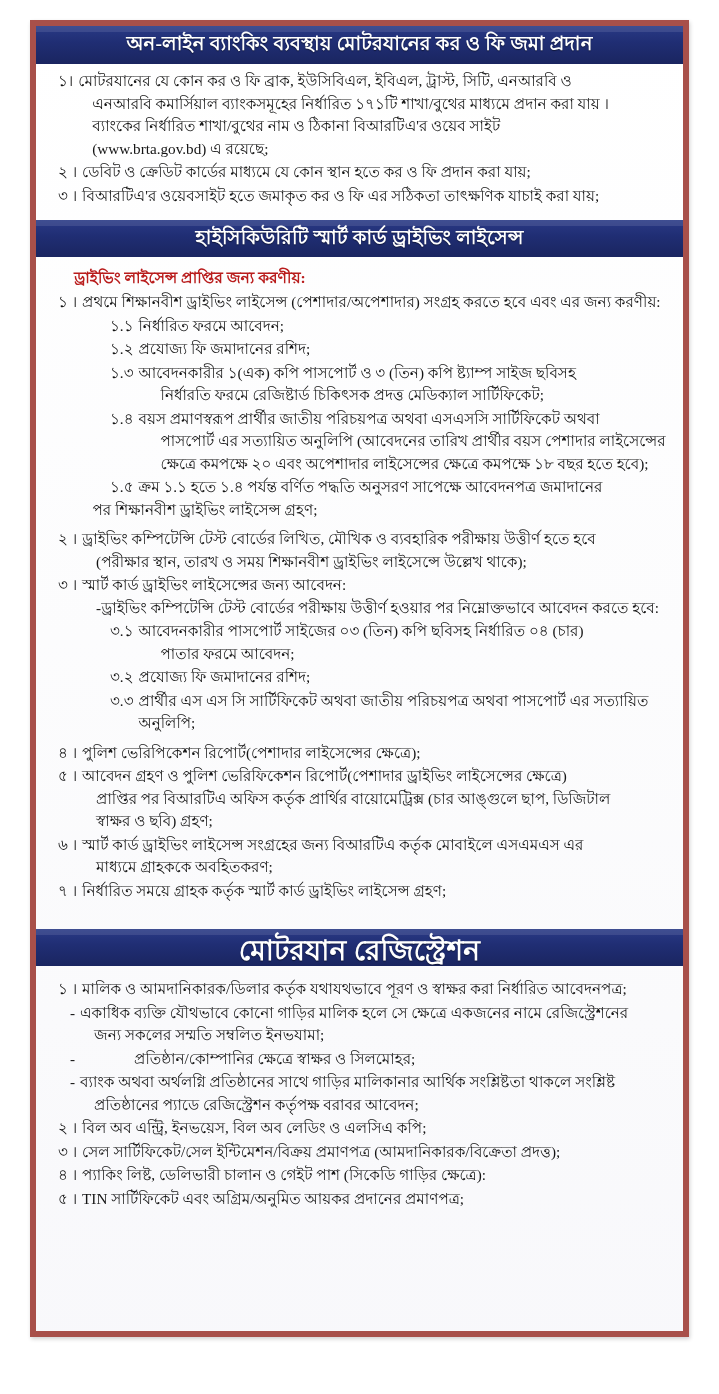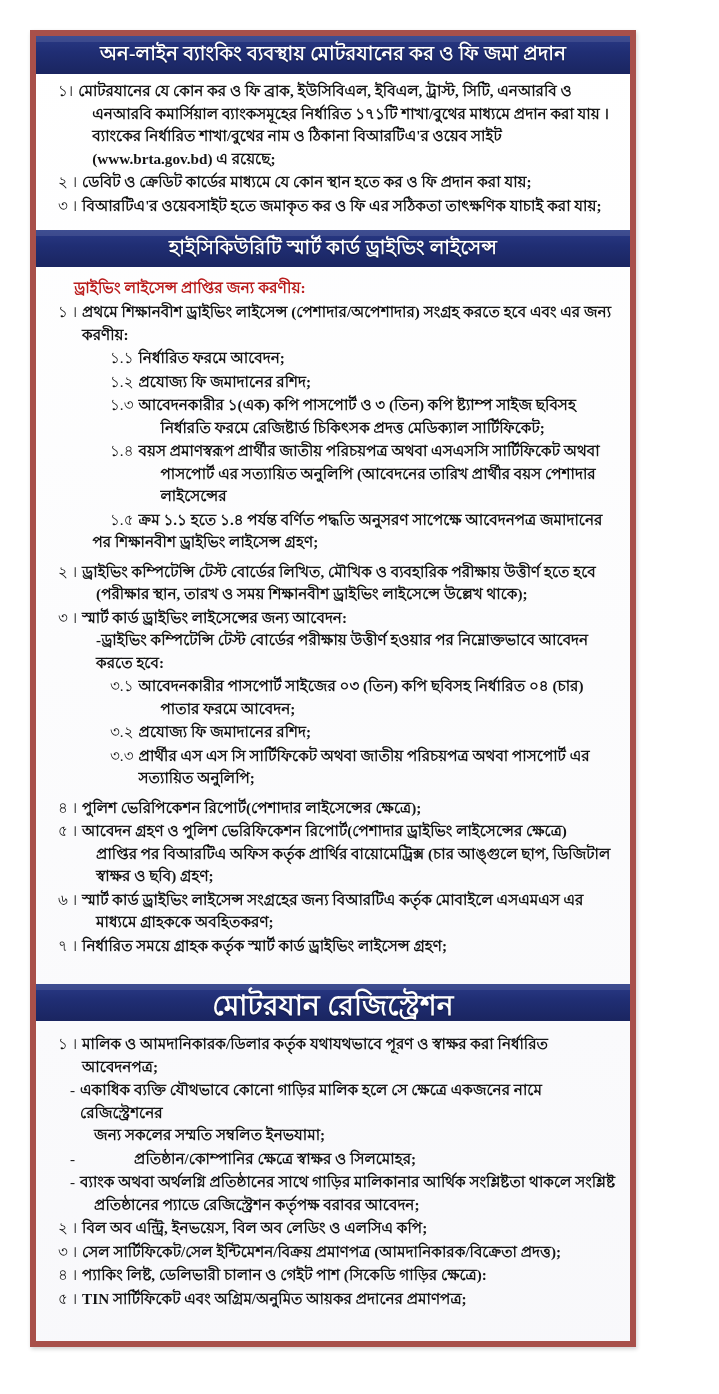--- a/index.html
+++ b/index.html
@@ -11,22 +11,22 @@
     height: 1394px;
     background: #ffffff;
     font-family: "Liberation Serif", "DejaVu Serif", serif;
     overflow: hidden;
   }
 
   
   #poster {
     position: absolute;
     left: 30px;
-    top: 30px;
-    width: 606px;
+    top: 20px;
+    width: 659px;
     height: 1317px;
     box-sizing: border-box;
     border: 6px solid #a8504a;
     background: #ffffff;
     box-shadow: 1px 2px 4px rgba(0,0,0,0.18);
   }
 
   
   #poster::after {
     content: "";
@@ -99,21 +99,20 @@
     line-height: 1.48;
     margin: 0 0 1px 0;
   }
   .item .mark {
     flex: 0 0 auto;
     white-space: nowrap;
     padding-right: 5px;
   }
   .item .txt {
     flex: 1 1 auto;
-    font-weight: bold;
   }
 
   
   .lvl0 { margin-left: 8px; }
   .lvl1 { margin-left: 60px; justify-content: center; }
   .dash { margin-left: 20px; }
   .txt .cont { display: block; padding-left: 22px; }
   .txt .cont0 { display: block; padding-left: 14px; }
 
   .mono-latin {
@@ -187,20 +186,21 @@
           <span>আবেদনকারীর ১(এক) কপি পাসপোর্ট ও ৩ (তিন) কপি ষ্ট্যাম্প সাইজ ছবিসহ</span>
           <span class="cont">নির্ধারতি ফরমে রেজিষ্টার্ড চিকিৎসক প্রদত্ত মেডিক্যাল সার্টিফিকেট;</span>
         </span>
       </div>
 
       <div class="item lvl1">
         <span class="mark">১.৪</span>
         <span class="txt">
           <span>বয়স প্রমাণস্বরূপ প্রার্থীর জাতীয় পরিচয়পত্র অথবা এসএসসি সার্টিফিকেট অথবা</span>
           <span class="cont">পাসপোর্ট এর সত্যায়িত অনুলিপি (আবেদনের তারিখ প্রার্থীর বয়স পেশাদার লাইসেন্সের</span>
+          <span class="cont">ক্ষেত্রে কমপক্ষে ২০ এবং অপেশাদার লাইসেন্সের ক্ষেত্রে কমপক্ষে ১৮ বছর হতে হবে);</span>
         </span>
       </div>
 
       <div class="item lvl1">
         <span class="mark">১.৫</span>
         <span class="txt">
           <span>ক্রম ১.১ হতে ১.৪ পর্যন্ত বর্ণিত পদ্ধতি অনুসরণ সাপেক্ষে আবেদনপত্র জমাদানের</span>
           <span style="display:block;margin-left:-46px;">পর শিক্ষানবীশ ড্রাইভিং লাইসেন্স গ্রহণ;</span>
         </span>
       </div>

